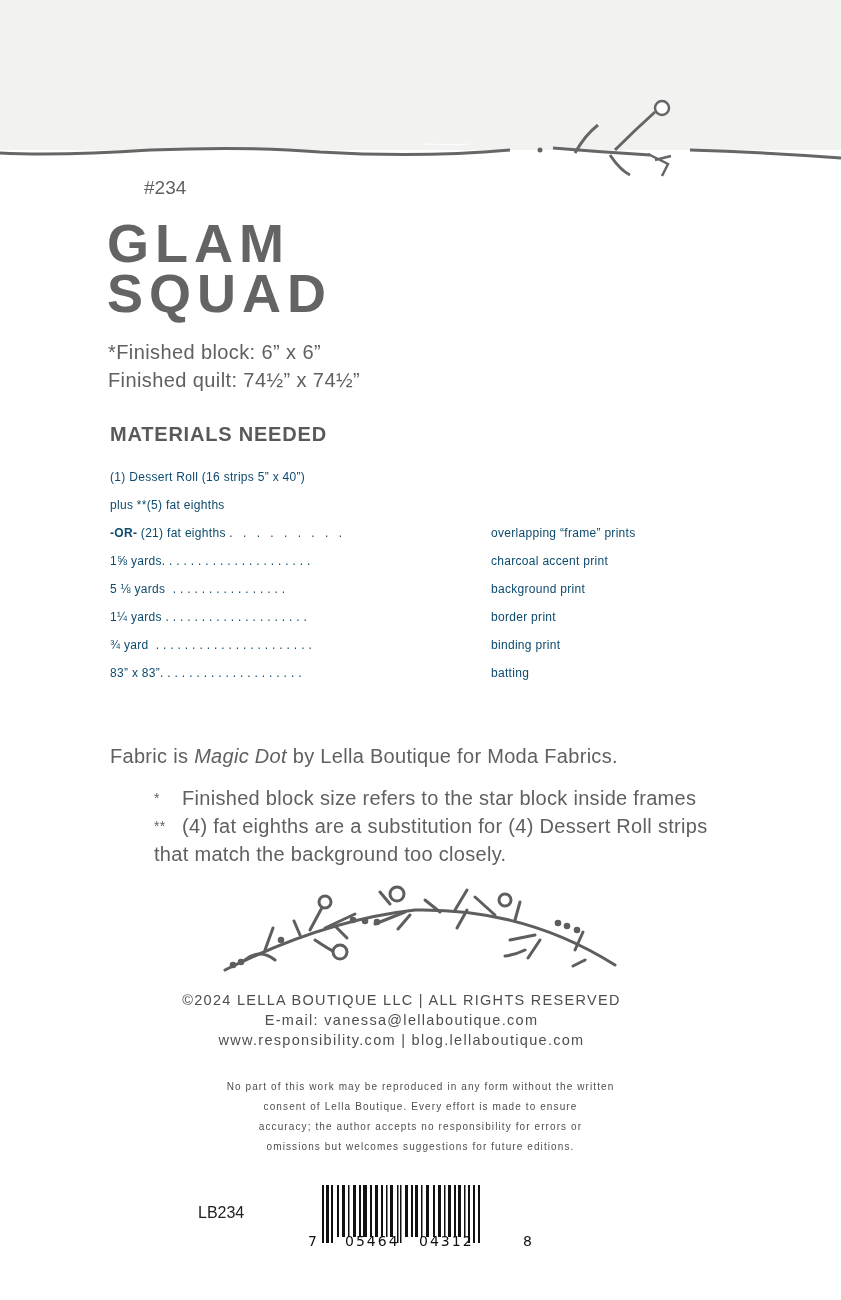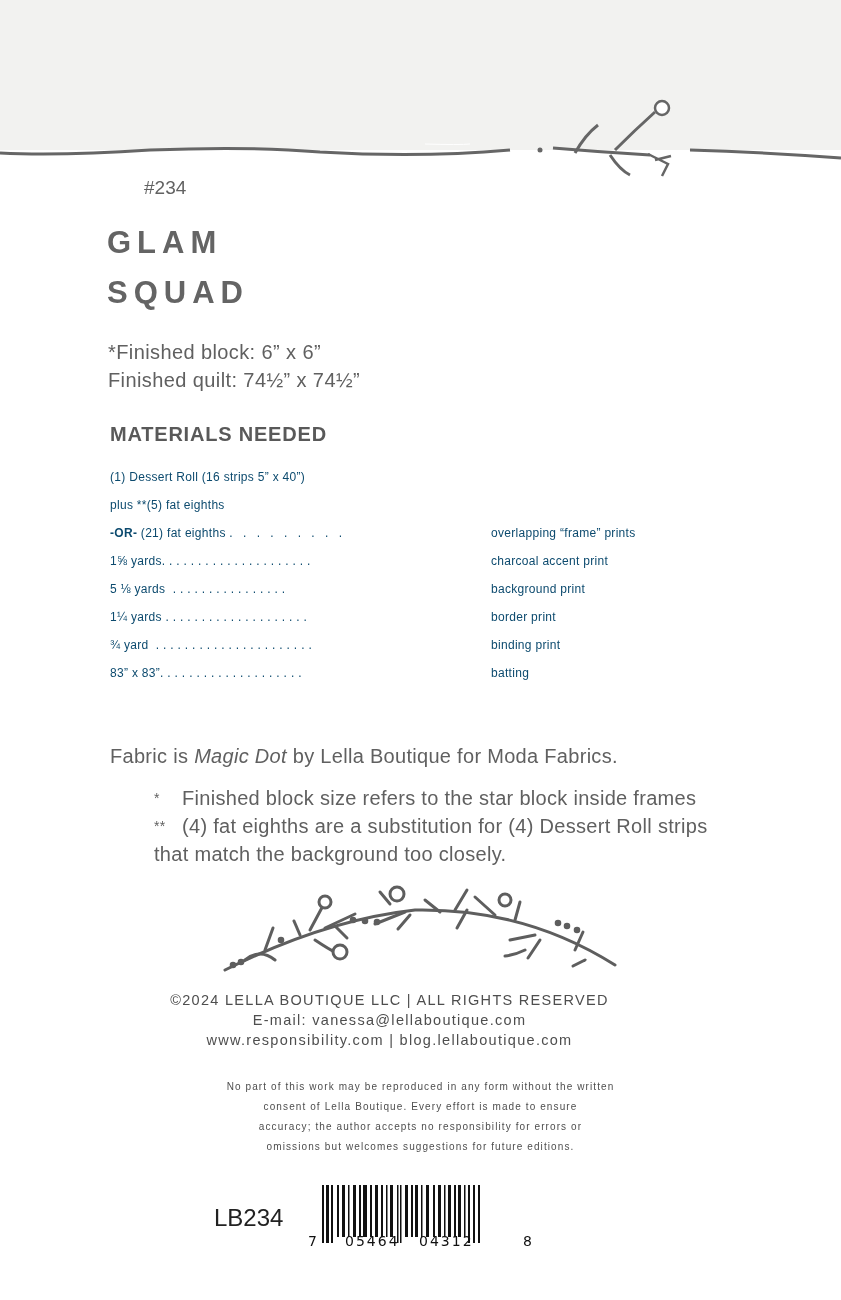--- a/index.html
+++ b/index.html
@@ -5,36 +5,36 @@
   html, body { margin: 0; padding: 0; }
   body {
     width: 841px; height: 1300px; position: relative; overflow: hidden;
     background: #ffffff; color: #5f5f5f;
     font-family: "Liberation Sans", "DejaVu Sans", sans-serif;
   }
   .top-band { position: absolute; left: 0; top: 0; width: 841px; height: 150px; background: #f2f2f0; }
   .top-deco { position: absolute; left: 0; top: 90px; width: 841px; height: 95px; }
   .abs { position: absolute; }
   .pattern-number { left: 111px; top: 177px; font-size: 19px; color: #626262; margin-left: 33px; }
-  .title { left: 107px; top: 218px; font-size: 31px; font-weight: bold; letter-spacing: 6px; line-height: 50px; color: #646464; }
+  .title { left: 107px; top: 218px; font-size: 54px; font-weight: bold; letter-spacing: 6px; line-height: 50px; color: #646464; }
   .specs { left: 108px; top: 338px; font-size: 20px; line-height: 28px; letter-spacing: 0.4px; color: #606060; }
   .mat-head { left: 110px; top: 423px; font-size: 20px; font-weight: bold; letter-spacing: 0.8px; color: #595959; }
   .materials { left: 110px; top: 463px; width: 700px; font-size: 12px; letter-spacing: 0.3px; color: #0c4a6e; }
   .mat-row { height: 28px; line-height: 28px; position: relative; white-space: nowrap; }
   .mat-left { position: absolute; left: 0; }
   .mat-right { position: absolute; left: 381px; }
   .or { font-weight: bold; }
   .fabric { left: 110px; top: 745px; font-size: 20px; letter-spacing: 0.3px; color: #606060; }
   .fabric i { font-style: italic; }
   .notes { left: 154px; top: 784px; font-size: 20px; line-height: 28px; letter-spacing: 0.3px; color: #606060; }
   .notes .star { display: inline-block; width: 28px; font-size: 14px; vertical-align: top; }
   .mid-deco { left: 205px; top: 880px; width: 420px; height: 105px; }
-  .copyright { left: 0; width: 779px; top: 990px; text-align: center; font-size: 14.5px; line-height: 20px; letter-spacing: 1.3px; color: #4e4e4e; }
+  .copyright { left: 12px; width: 779px; top: 990px; text-align: center; font-size: 14.5px; line-height: 20px; letter-spacing: 1.3px; color: #4e4e4e; }
   .disclaimer { left: 0; width: 841px; top: 1077px; text-align: center; font-size: 10px; line-height: 20px; letter-spacing: 1.1px; color: #4e4e4e; }
-  .sku { left: 214px; top: 1204px; font-size: 24px; color: #222; }
+  .sku { left: 198px; top: 1204px; font-size: 16px; color: #222; }
   .barcode { left: 305px; top: 1185px; width: 240px; height: 70px; }
 </style>
 </head>
 <body>
 
 <div class="top-band"></div>
 <svg class="top-deco" viewBox="0 90 841 95">
   <path d="M0 153 Q60 156 150 150 Q250 146 320 152 Q420 158 510 150" stroke="#666" stroke-width="3" fill="none"></path>
   <circle cx="540" cy="150" r="2.5" fill="#666"></circle>
   <path d="M553 148 Q600 152 650 155" stroke="#666" stroke-width="3" fill="none"></path>

